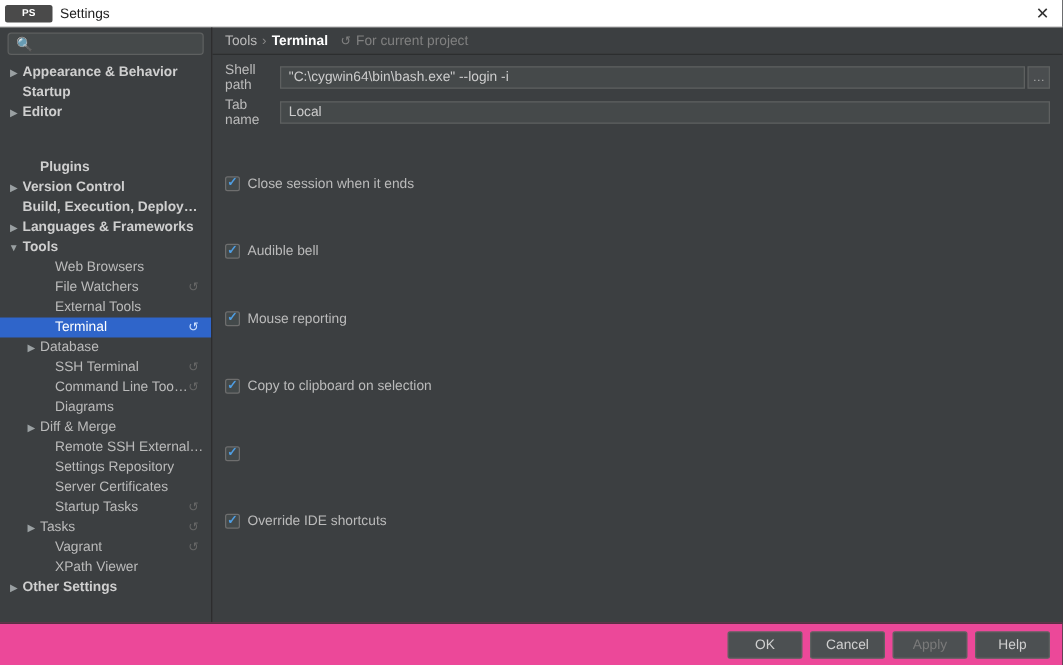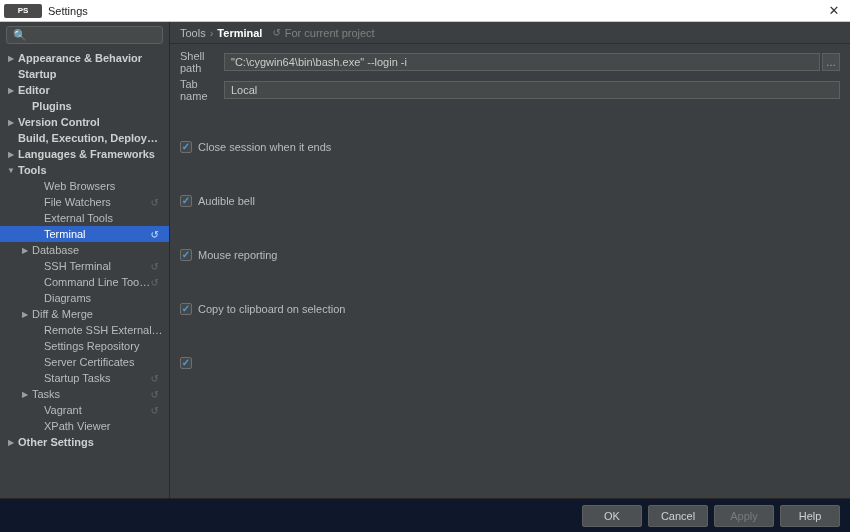--- a/index.html
+++ b/index.html
@@ -26,21 +26,21 @@
   .tree-item { display: flex; align-items: center; height: 16px; padding: 0 4px 0 0; cursor: pointer; position: relative; }
   .tree-item .arrow { width: 14px; text-align: center; color: #9aa0a2; font-size: 8px; }
   .tree-item .arrow.blank { color: transparent; }
   .tree-item .label { flex: 1; white-space: nowrap; overflow: hidden; text-overflow: ellipsis; }
   .tree-item .restart { color: #666; font-size: 10px; padding-right: 6px; }
   .tree-item.bold > .label { font-weight: 600; color: #cfcfcf; }
   .tree-item.selected { background: #2f65ca; }
   .tree-item.selected .label { color: #ffffff; }
   .tree-item.selected .restart { color: #cde0ff; }
   .depth1 { padding-left: 4px; }
-  .depth2 { padding-left: 18px; }
+  .depth2 { padding-left: 18px; margin-top: 28px; }
   .depth3 { padding-left: 30px; }
 
   
   .right { flex: 1; display: flex; flex-direction: column; background: #3c3f41; min-width: 0; }
   .crumb { height: 22px; display: flex; align-items: center; padding: 0 10px; border-bottom: 1px solid #2c2e2f; color: #bbbbbb; font-size: 11px; gap: 4px; }
   .crumb .sep { color: #888; }
   .crumb .cur { color: #ffffff; font-weight: 600; }
   .crumb .proj { color: #808080; margin-left: 6px; display: flex; align-items: center; gap: 4px; }
   .crumb .proj .reset-icon { font-size: 10px; }
 
@@ -50,21 +50,21 @@
   .row input[type="text"] { flex: 1; height: 18px; background: #45494a; border: 1px solid #5e6060; color: #cccccc; font-size: 11px; padding: 0 6px; outline: none; }
   .row .browse { width: 18px; height: 18px; background: #4a4d4f; border: 1px solid #5e6060; margin-left: 2px; display: flex; align-items: center; justify-content: center; color: #aaa; font-size: 10px; cursor: pointer; }
 
   .checks { margin-top: 6px; }
   .check { display: flex; align-items: center; height: 19px; cursor: pointer; margin-top: 35px; }
   .cbox { width: 12px; height: 12px; border: 1px solid #6e6e6e; border-radius: 2px; margin-right: 6px; display: flex; align-items: center; justify-content: center; background: #43494a; }
   .cbox.checked::after { content: "✓"; color: #4f9ee3; font-size: 10px; line-height: 1; font-weight: bold; }
   .check .clabel { color: #bbbbbb; font-size: 11px; }
 
   
-  .footer { height: 34px; border-top: 1px solid #282828; display: flex; align-items: center; justify-content: flex-end; padding: 0 10px; gap: 6px; background: #0f172a; }
+  .footer { height: 34px; border-top: 1px solid #282828; display: flex; align-items: center; justify-content: flex-end; padding: 0 10px; gap: 6px; background: #ec4899; }
   .btn { min-width: 60px; height: 22px; background: #4c5052; border: 1px solid #5e6060; color: #d0d0d0; font-size: 11px; display: flex; align-items: center; justify-content: center; cursor: pointer; border-radius: 2px; }
   .btn.disabled { color: #7a7a7a; cursor: default; }
 </style>
 </head>
 <body>
 
 <div class="titlebar">
   <div class="app-icon">PS</div>
   <div class="title-text">Settings</div>
   <div class="close">✕</div>
@@ -225,20 +225,24 @@
             <span class="cbox checked"></span>
             <span class="clabel">Mouse reporting</span>
           </div>
           <div class="check">
             <span class="cbox checked"></span>
             <span class="clabel">Copy to clipboard on selection</span>
           </div>
           <div class="check">
             <span class="cbox checked"></span>
           </div>
+          <div class="check">
+            <span class="cbox checked"></span>
+            <span class="clabel">Override IDE shortcuts</span>
+          </div>
         </div>
     </div>
   </div>
 
 </div>
 
 <div class="footer">
   <div class="btn">OK</div>
   <div class="btn">Cancel</div>
   <div class="btn disabled">Apply</div>

